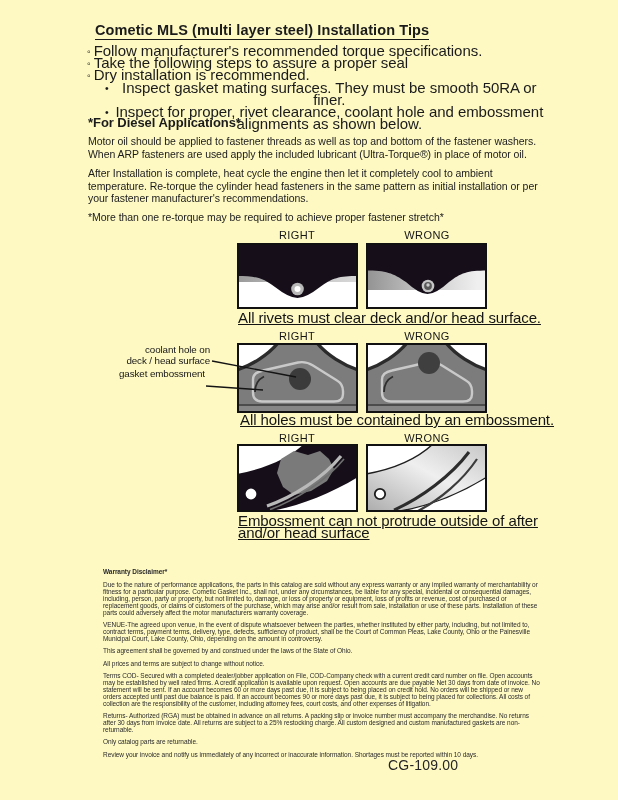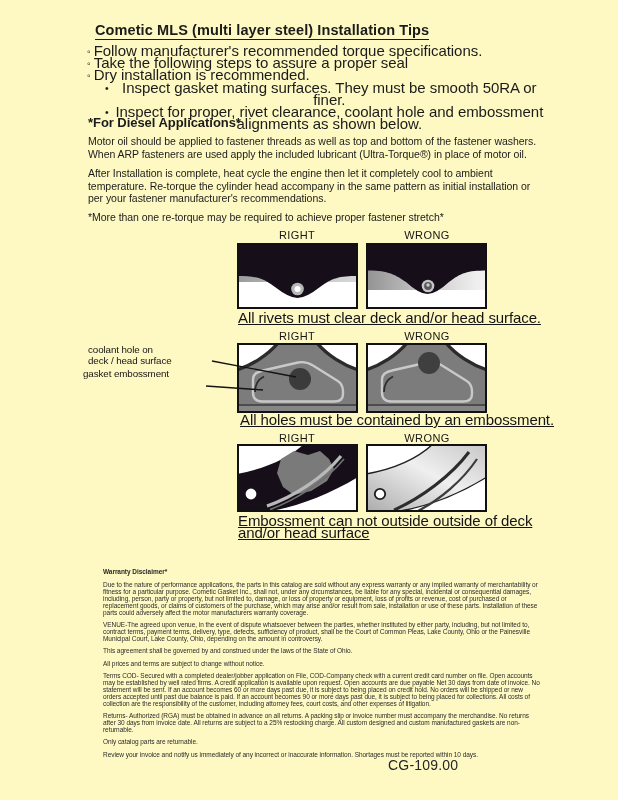--- a/index.html
+++ b/index.html
@@ -22,21 +22,21 @@
   .diesel { position:absolute; left:88px; top:117px; width:452px;
     font-size:10.5px; line-height:12.4px; letter-spacing:-0.05px; }
   .diesel .dz-head { font-size:13px; font-weight:bold; margin:0 0 6px 0; }
   .diesel p { margin:0 0 7px 0; }
   .diag-label { position:absolute; transform:translateX(-50%);
     font-size:11px; letter-spacing:0.4px; color:#161616; white-space:nowrap; }
   .panel { position:absolute; width:121px; display:block; }
   .caption { position:absolute; font-size:15px; line-height:11.6px;
     letter-spacing:-0.1px; color:#141414; white-space:nowrap;text-decoration:underline; }
   .ann { position:absolute; font-size:9.8px; line-height:11px;
-    text-align:left; color:#141414; letter-spacing:-0.1px; }
+    text-align:right; color:#141414; letter-spacing:-0.1px; }
   .pointer-lines { position:absolute; left:85px; top:335px; pointer-events:none; }
   .disclaimer { position:absolute; left:103px; top:569px; width:437px;
     font-size:6.5px; line-height:6.9px; color:#2a2a2a; letter-spacing:-0.05px; text-align:left; }
   .disclaimer .head { font-weight:bold; margin:0 0 6px 0; }
   .disclaimer p { margin:0 0 5.5px 0; }
   .nl { margin:0; }
   .code { position:absolute; left:388px; top:757px; font-size:14px;
     color:#252525; letter-spacing:0.2px; }
 </style>
 </head>
@@ -60,21 +60,21 @@
         <span>Inspect gasket mating surfaces.  They must be smooth 50RA or finer.</span>
       </div>
     <div class="sb-item">
         <span>Inspect for proper, rivet clearance, coolant hole and embossment alignments as shown below.</span>
       </div>
   </div>
 
   <div class="diesel">
     <div class="dz-head">*For Diesel Applications*</div>
     <p>Motor oil should be applied to fastener threads as well as top and bottom of the fastener washers. When ARP fasteners are used apply the included lubricant (Ultra-Torque®) in place of motor oil.</p>
-    <p>After Installation is complete, heat cycle the engine then let it completely cool to ambient temperature. Re-torque the cylinder head accompany in the same pattern as initial installation or per your fastener manufacturer's recommendations.</p>
+    <p>After Installation is complete, heat cycle the engine then let it completely cool to ambient temperature. Re-torque the cylinder head fasteners in the same pattern as initial installation or per your fastener manufacturer's recommendations.</p>
     <p>*More than one re-torque may be required to achieve proper fastener stretch*</p>
   </div>
 
   <div class="diag-label" style="left:297px; top:229px;">RIGHT</div>
   <div class="diag-label" style="left:427px; top:229px;">WRONG</div>
 
   <svg class="panel" style="left:237px; top:243px;" viewBox="0 0 121 66" width="121" height="66">
     <defs>
       <linearGradient id="band1r" x1="0" y1="0" x2="1" y2="0">
         <stop offset="0" stop-color="#9a9a9a"></stop>
@@ -176,21 +176,21 @@
     </defs>
     <rect width="121" height="68" fill="#ffffff"></rect>
     <path d="M0,30 C28,25 52,14 67,0 L121,0 V33 C90,52 56,64 28,68 L0,68 Z" fill="url(#band3w)" stroke="#1e1e1e" stroke-width="1.4"></path>
     <path d="M28,66 C55,54 85,32 103,8" fill="none" stroke="#2c2c2c" stroke-width="3"></path>
     <path d="M50,68 C74,56 97,36 111,15" fill="none" stroke="#3c3c3c" stroke-width="2.2"></path>
     <circle cx="14" cy="50" r="5.2" fill="#ffffff" stroke="#1c1c1c" stroke-width="1.8"></circle>
     <rect x="1" y="1" width="119" height="66" fill="none" stroke="#111111" stroke-width="2"></rect>
   </svg>
 
   <div class="caption" style="left:238px; top:515px;">
-    <div>Embossment can not outside outside of deck</div>
+    <div>Embossment can not protrude outside of after</div>
     <div>and/or head surface</div>
   </div>
 
   <div class="disclaimer">
     <div class="head">Warranty Disclaimer*</div>
     <p>Due to the nature of performance applications, the parts in this catalog are sold without any express warranty or any implied warranty of merchantability or fitness for a particular purpose.  Cometic Gasket Inc., shall not, under any circumstances, be liable for any special, incidental or consequential damages, including, person, party or property, but not limited to, damage, or loss of property or equipment, loss of profits or revenue, cost of purchased or replacement goods, or claims of customers of the purchase, which may arise and/or result from sale, installation or use of these parts.  Installation of these parts could adversely affect the motor manufacturers warranty coverage.</p>
     <p class="nl">VENUE-The agreed upon venue, in the event of dispute whatsoever between the parties, whether instituted by either party, including, but not limited to, contract terms, payment terms, delivery, type, defects, sufficiency of product, shall be the Court of Common Pleas, Lake County, Ohio or the Painesville Municipal Court, Lake County, Ohio, depending on the amount in controversy.</p>
     <p>This agreement shall be governed by and construed under the laws of the State of Ohio.</p>
     <p>All prices and terms are subject to change without notice.</p>
     <p>Terms COD- Secured with a completed dealer/jobber application on File, COD-Company check with a current credit card number on file.  Open accounts may be established by well rated firms.  A credit application is available upon request.  Open accounts are due payable Net 30 days from date of invoice.  No statement will be sent.  If an account becomes 60 or more days past due, it is subject to being placed on credit hold.  No orders will be shipped or new orders accepted until past due balance is paid.  If an account becomes 90 or more days past due, it is subject to being placed for collections.  All costs of collection are the responsibility of the customer, including attorney fees, court costs, and other expenses of litigation.</p>

